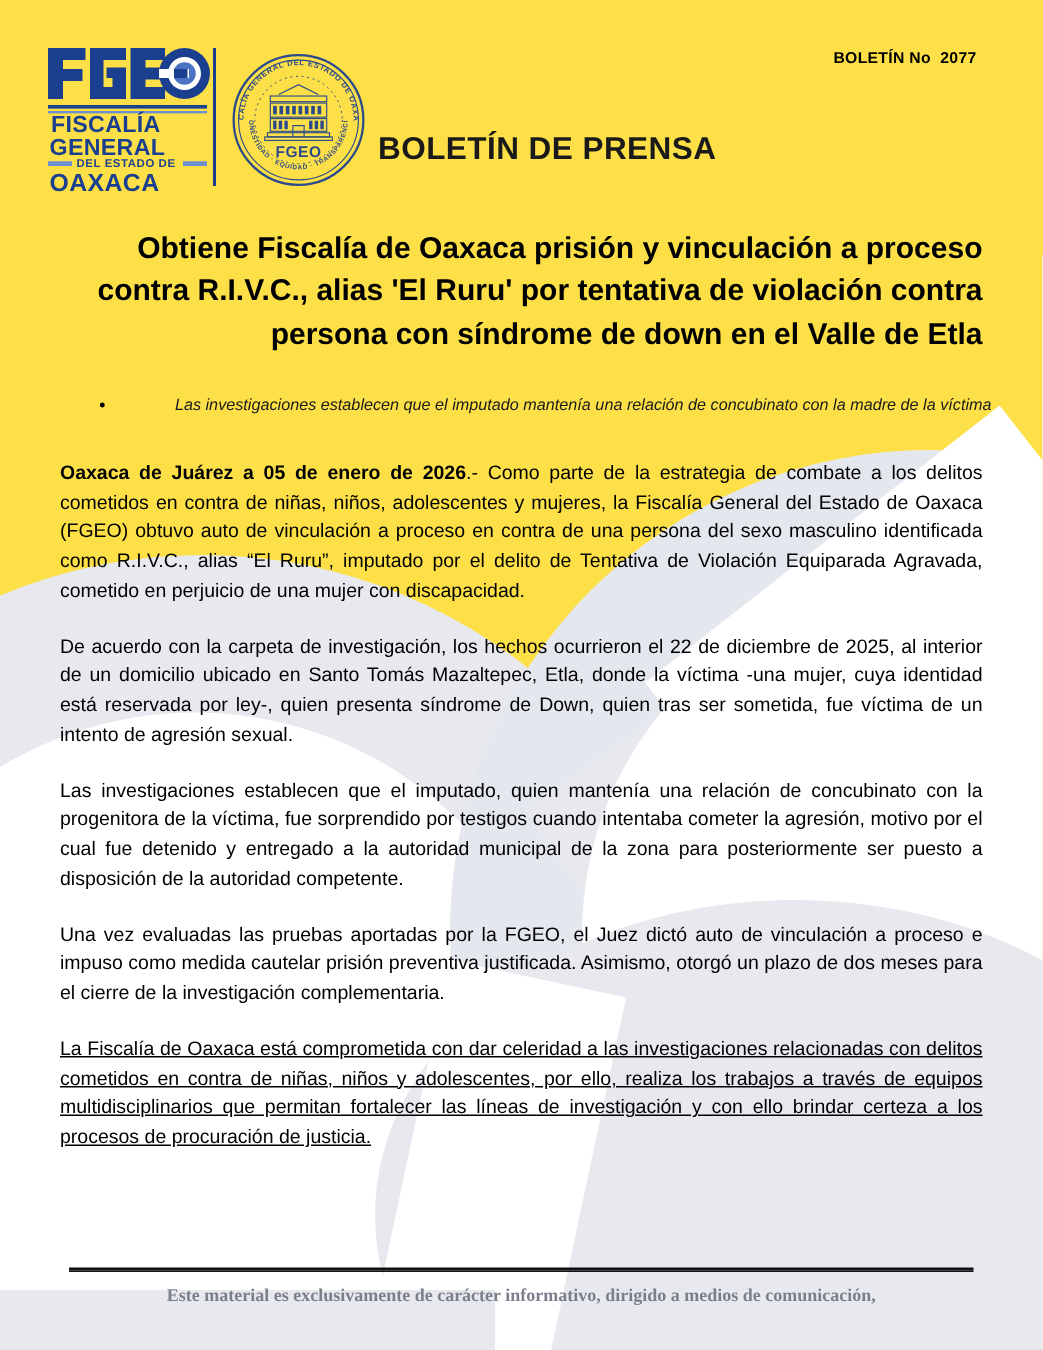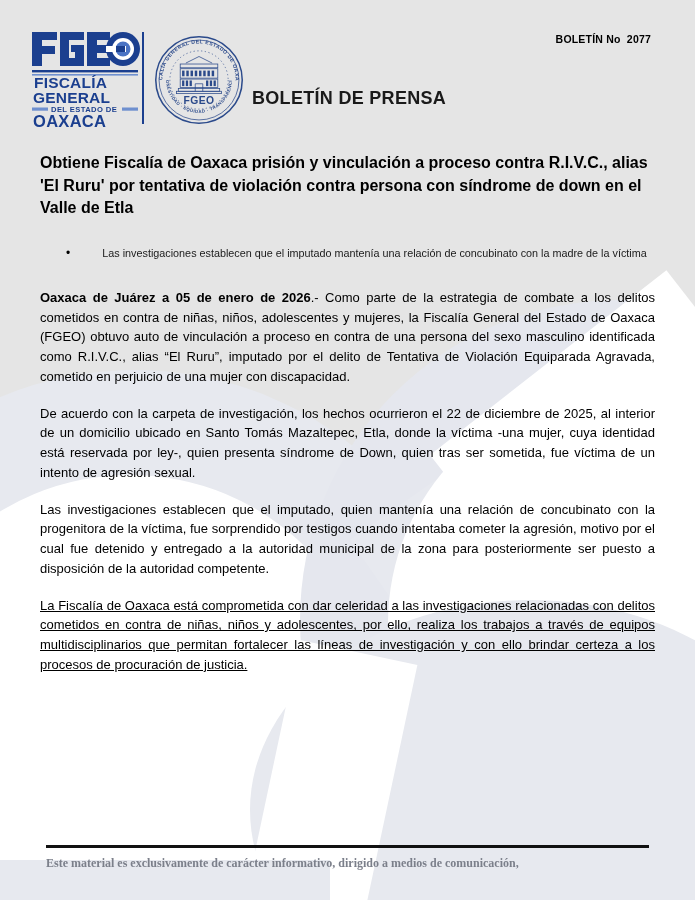--- a/index.html
+++ b/index.html
@@ -8,21 +8,21 @@
     background: #ffffff;
   }
   body {
     font-family: "Liberation Sans", sans-serif;
   }
   .page {
     position: relative;
     width: 695px;
     height: 900px;
     overflow: hidden;
-    background: #e5e5e5;
+    background: #fde047;
   }
 
   
   .wm-layer {
     position: absolute;
     inset: 0;
     overflow: hidden;
     z-index: 0;
     pointer-events: none;
   }
@@ -155,49 +155,50 @@
     position: absolute;
     left: 152px;
     top: 30px;
     width: 94px;
     height: 100px;
   }
   .press-title {
     position: absolute;
     left: 252px;
     top: 88px;
-    font-size: 18px;
+    font-size: 21px;
     font-weight: bold;
     color: #1a1a1a;
     letter-spacing: 0.3px;
   }
 
   
   .headline {
     margin: 24px 40px 0 40px;
-    text-align: left;
-    font-size: 16px;
+    text-align: right;
+    font-size: 20px;
     font-weight: bold;
     line-height: 1.42;
     color: #000;
   }
 
   
   .bullets {
     margin: 26px 34px 0 62px;
     padding: 0;
     list-style: none;
   }
   .bullets li {
     position: relative;
     font-size: 10.8px;
     line-height: 1.45;
     color: #1a1a1a;
     padding-left: 26px;
-    text-align: center;
+    text-align: right;
+    font-style: italic;
   }
   .bullets li::before {
     content: "\2022";
     position: absolute;
     left: 4px;
     top: -1px;
     font-size: 12px;
     color: #000;
   }
 
@@ -228,21 +229,21 @@
     bottom: 28px;
     z-index: 3;
   }
   .footer-rule {
     height: 0;
     border-top: 2px solid #111;
     border-bottom: 1px solid #111;
     margin-bottom: 7px;
   }
   .footer-text {
-    text-align: left;
+    text-align: center;
     font-family: "Liberation Serif", serif;
     font-size: 12px;
     font-weight: bold;
     line-height: 1.42;
     color: #7b7f8a;
   }
 </style>
 </head>
 <body>
 
@@ -360,20 +361,21 @@
 
     <ul class="bullets">
       <li>Las investigaciones establecen que el imputado mantenía una relación de concubinato con la madre de la víctima</li>
     </ul>
 
     <div class="body-block">
       <p><span class="lead-date">Oaxaca de Juárez a  05 de enero de 2026</span><span>.- Como parte de la estrategia de combate a los delitos cometidos en contra de niñas, niños, adolescentes y mujeres, la Fiscalía General del Estado de Oaxaca (FGEO) obtuvo auto de vinculación a proceso en contra de una persona del sexo masculino identificada como R.I.V.C., alias “El Ruru”, imputado por el delito de Tentativa de Violación Equiparada Agravada, cometido en perjuicio de una mujer con discapacidad.</span></p>
 
       <p>De acuerdo con la carpeta de investigación, los hechos ocurrieron el 22 de diciembre de 2025, al interior de un domicilio ubicado en Santo Tomás Mazaltepec, Etla, donde la víctima -una mujer, cuya identidad está reservada por ley-, quien presenta síndrome de Down, quien tras ser sometida, fue víctima de un intento de agresión sexual.</p>
       <p>Las investigaciones establecen que el imputado, quien mantenía una relación de concubinato con la progenitora de la víctima, fue sorprendido por testigos cuando intentaba cometer la agresión, motivo por el cual fue detenido y entregado a la autoridad municipal de la zona para posteriormente ser puesto a disposición de la autoridad competente.</p>
+      <p>Una vez evaluadas las pruebas aportadas por la FGEO,  el Juez dictó auto de vinculación a proceso e impuso como medida cautelar prisión preventiva justificada. Asimismo, otorgó un plazo de dos meses para el cierre de la investigación complementaria.</p>
       <p>La Fiscalía de Oaxaca está comprometida con dar celeridad a las investigaciones relacionadas con delitos cometidos en contra de niñas, niños y adolescentes, por ello, realiza los trabajos a través de equipos multidisciplinarios que permitan fortalecer las líneas de investigación y con ello brindar certeza a los procesos de procuración de justicia.</p>
     </div>
 
   </div>
 
   <div class="footer">
     <div class="footer-rule"></div>
     <div class="footer-text">
       <div>Este material es exclusivamente de carácter informativo, dirigido a medios de comunicación,</div>
     </div>

